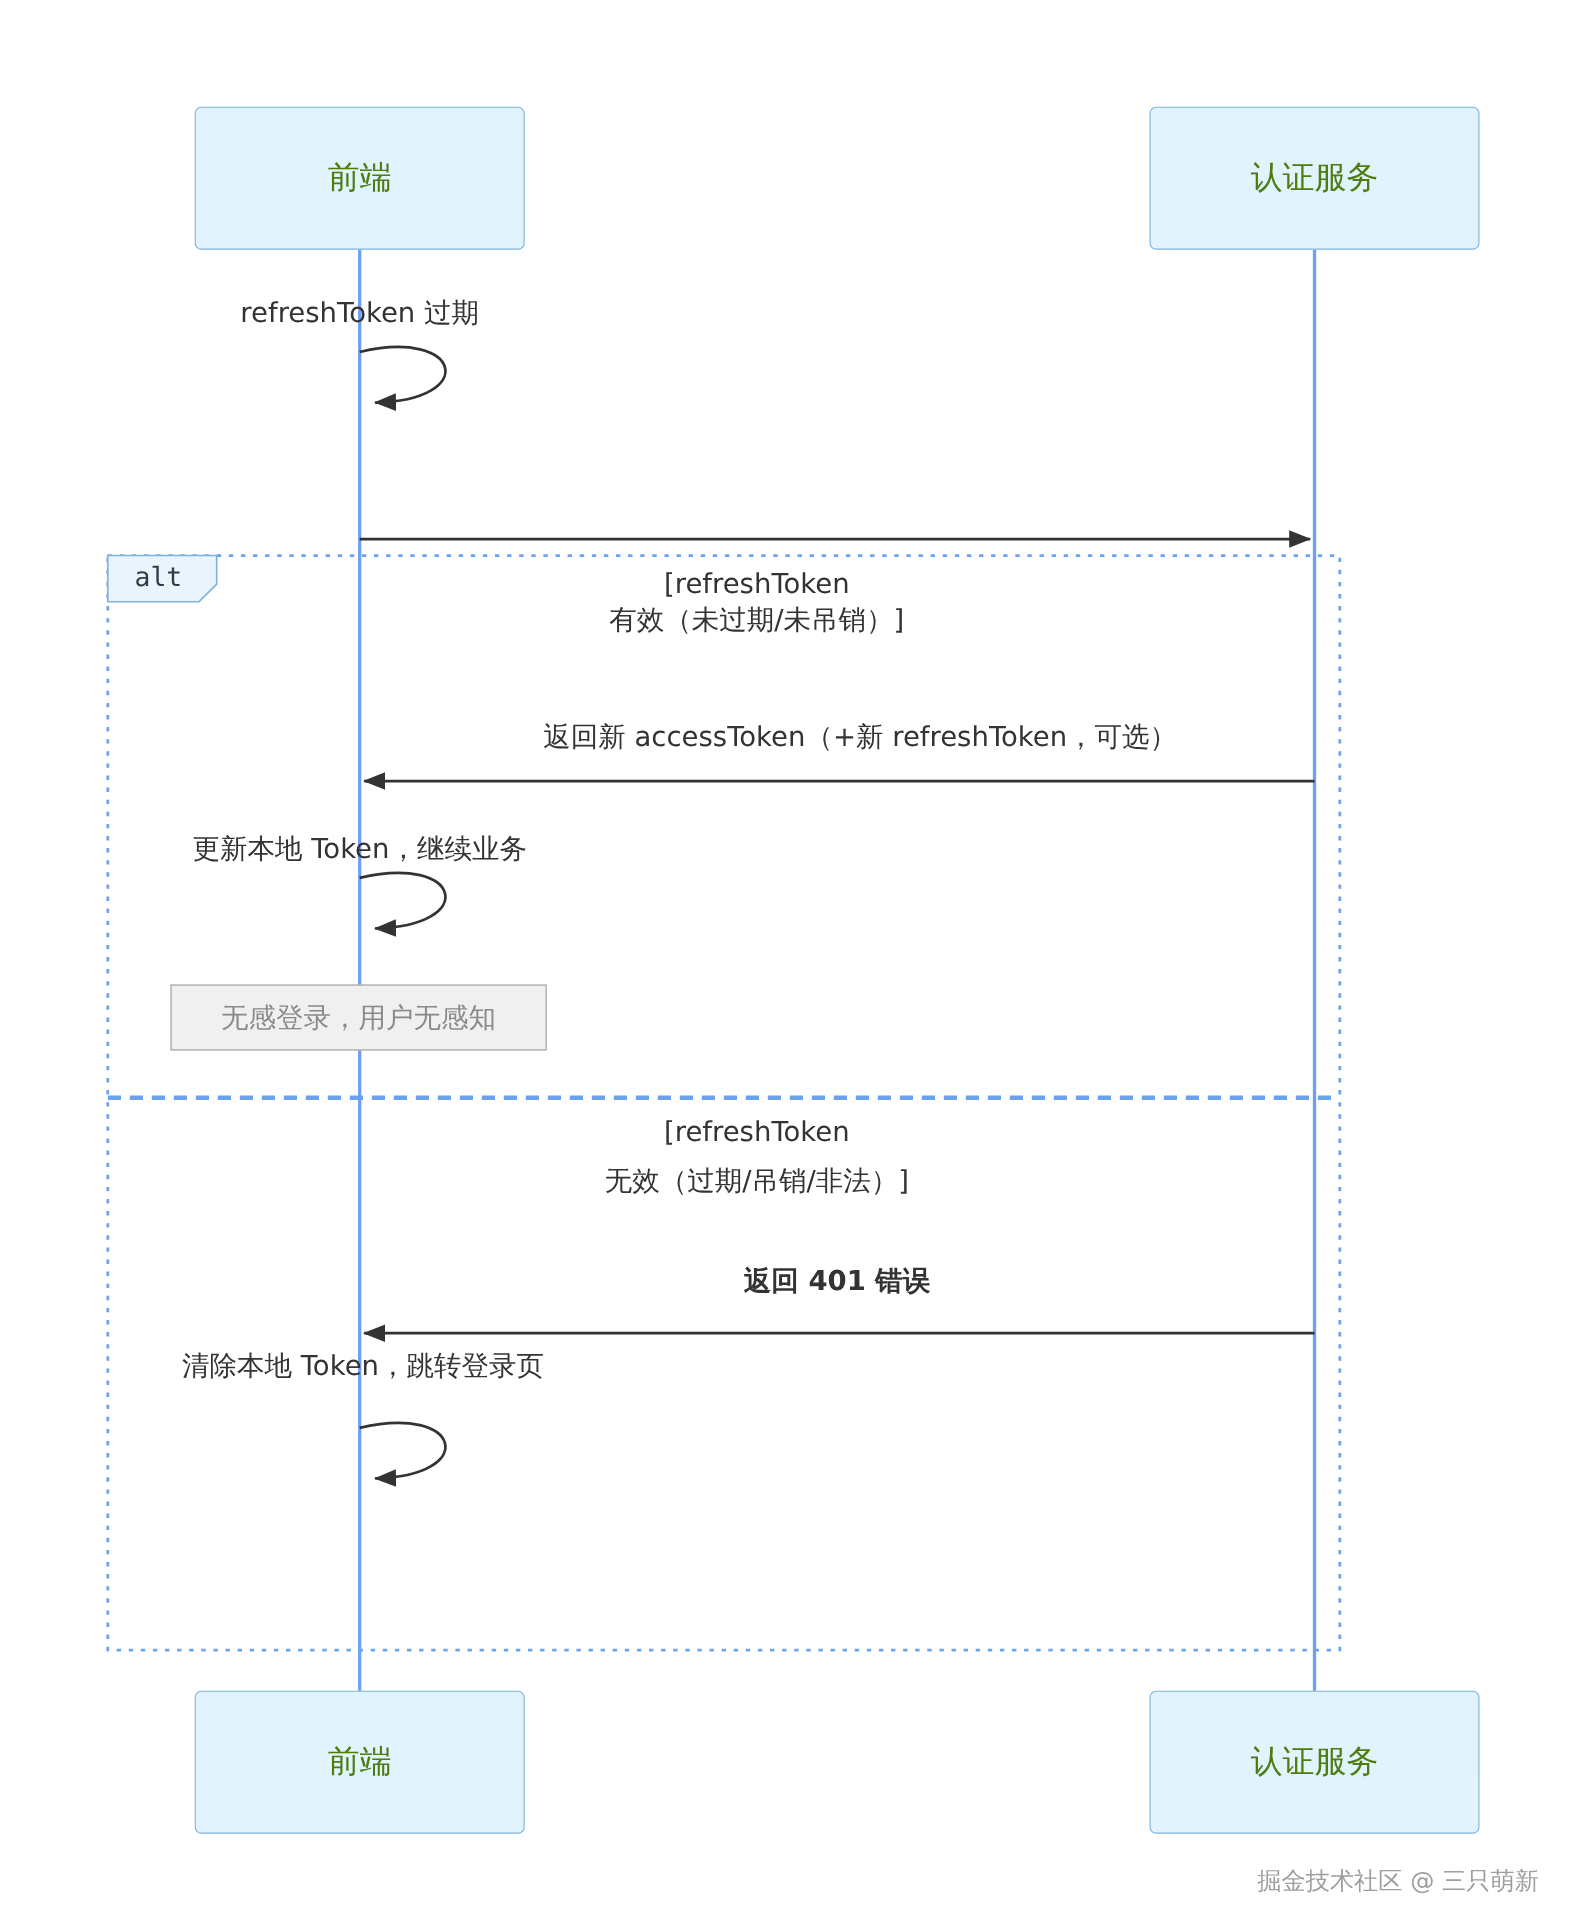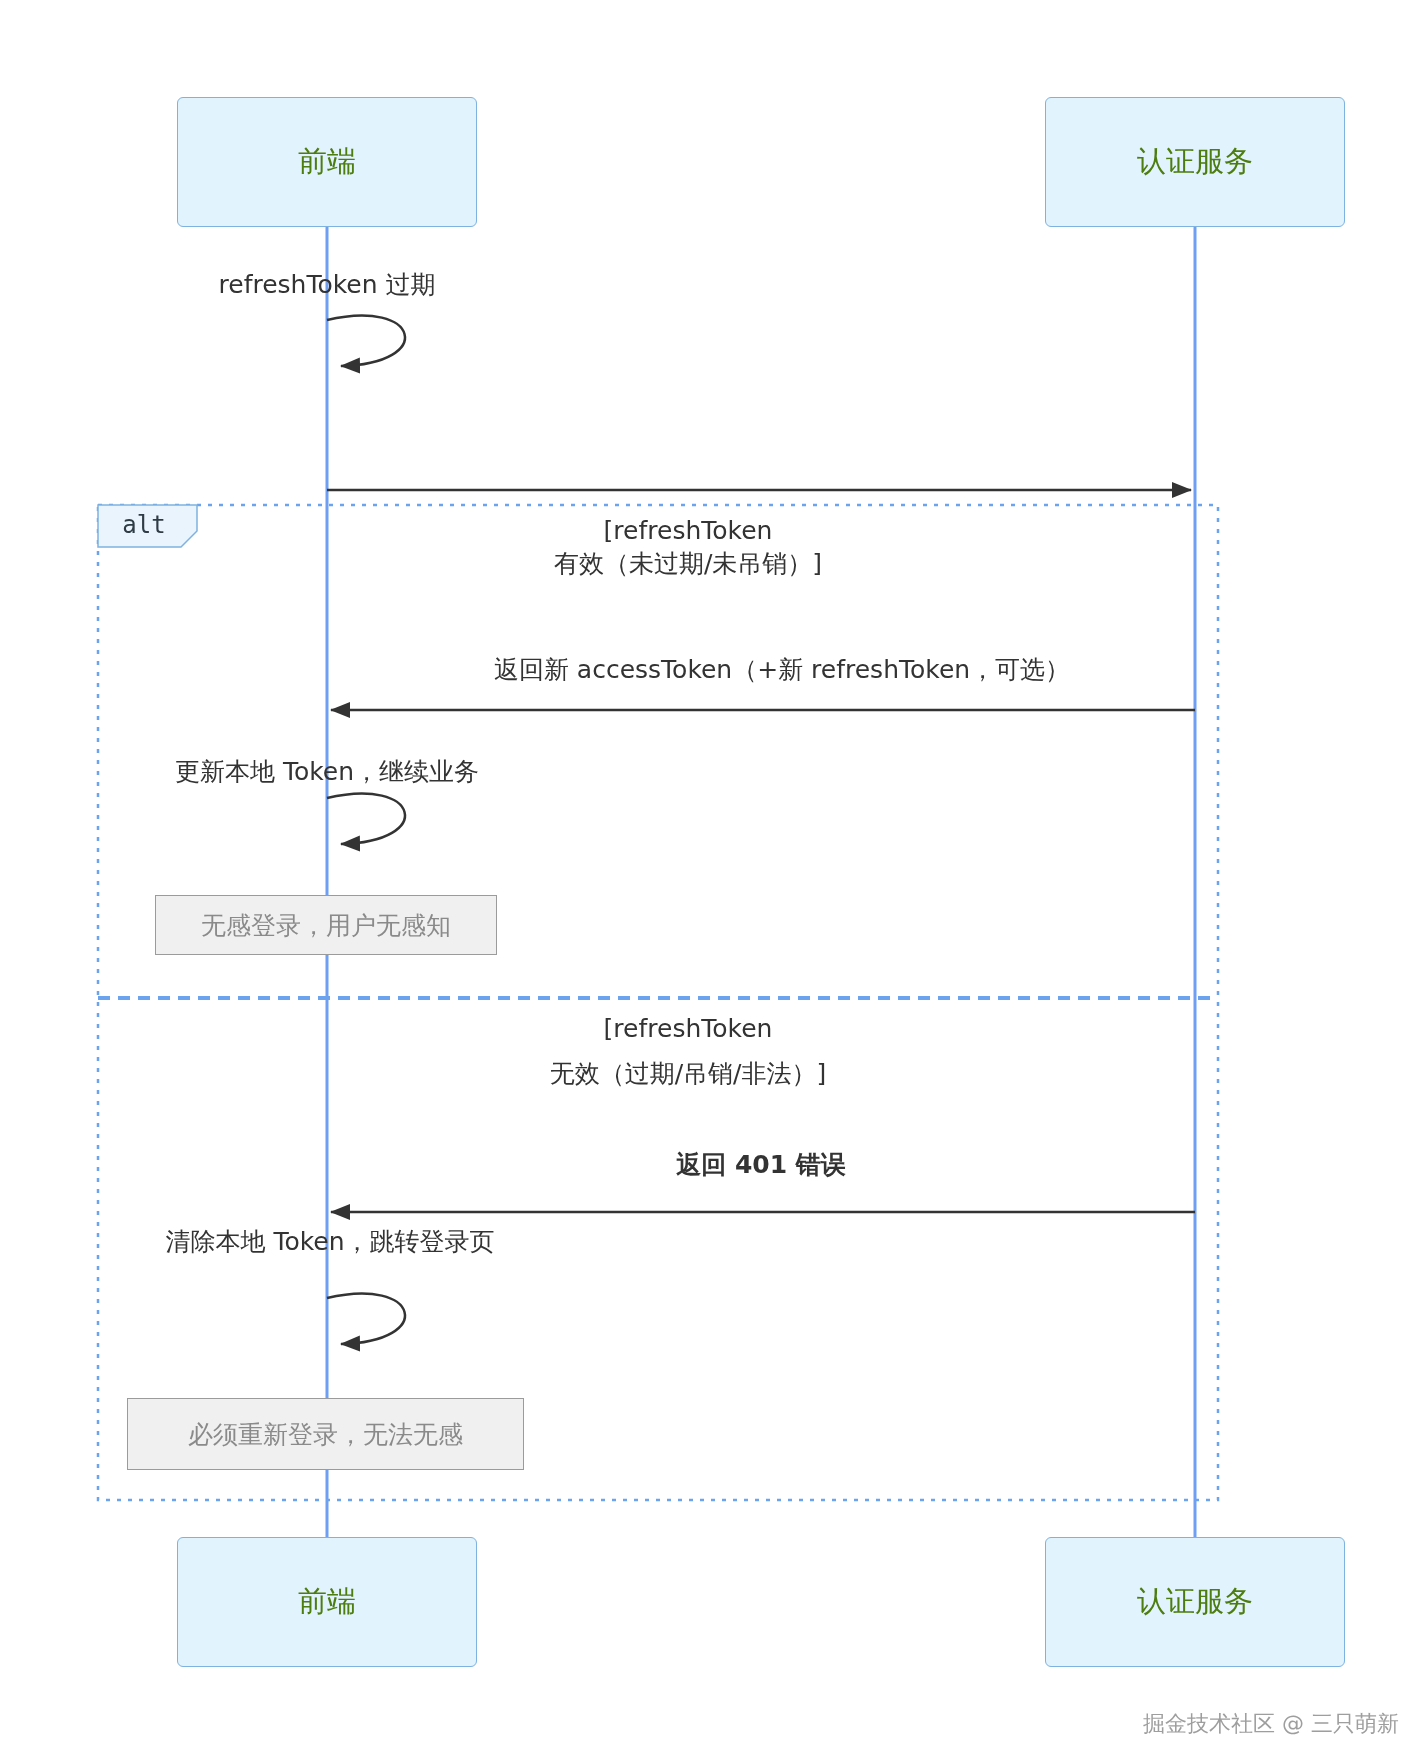--- a/index.html
+++ b/index.html
@@ -43,21 +43,21 @@
   .note{
     position:absolute;
     background:var(--note_fill,#f0f0f0);
     border:1.5px solid var(--note_border,#9b9b9b);
     color:var(--note_text,#8a8a8a);
     display:flex;align-items:center;justify-content:center;
     font-size:25px;box-sizing:border-box;
   }
   .footer{
     position:absolute;top:1695px;right:28px;
-    font-size:22px;color:#9e9e9e;text-align:right;margin-top:14px;
+    font-size:22px;color:#9e9e9e;text-align:right;
   }
 </style>
 </head>
 <body>
 
 <div class="canvas">
 
   <svg class="overlay" width="1427" height="1748" viewBox="0 0 1427 1748">
     <defs>
       <marker id="ah" markerWidth="22" markerHeight="18" refX="19" refY="8" orient="auto" markerUnits="userSpaceOnUse">
@@ -105,17 +105,16 @@
 
   <div class="lbl" style="left:98px;top:1012px;width:1180px;">
     <span style="display:block;">[refreshToken</span>
     <span style="display:block;margin-top:12px;">无效（过期/吊销/非法）]</span>
   </div>
 
   <div class="lbl" style="left:327px;top:1148px;width:868px;font-weight:bold;">返回 401 错误</div>
 
   <div class="lbl" style="left:0;top:1225px;width:660px;">清除本地 Token，跳转登录页</div>
 
-  <div class="note" style="left:127px;top:1398px;width:397px;height:72px;">必须重新登录，无法无感</div>
 
   <div class="footer">掘金技术社区 @ 三只萌新</div>
 
 </div>
 
 </body></html>

